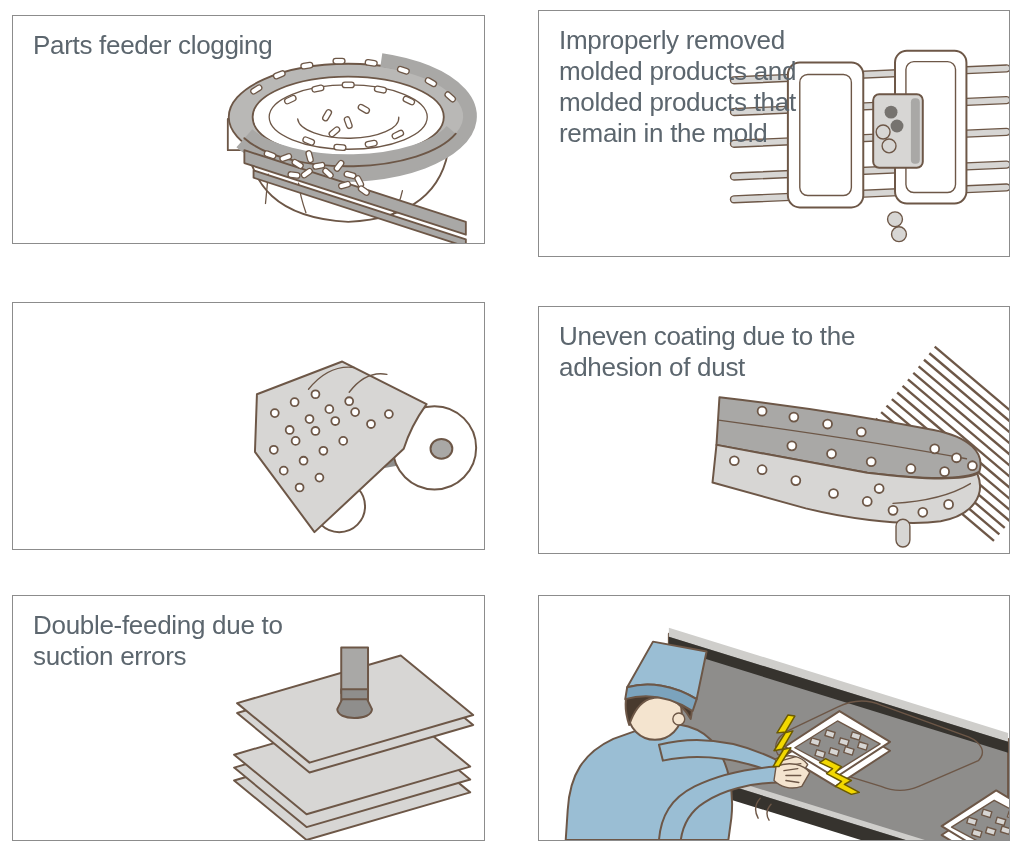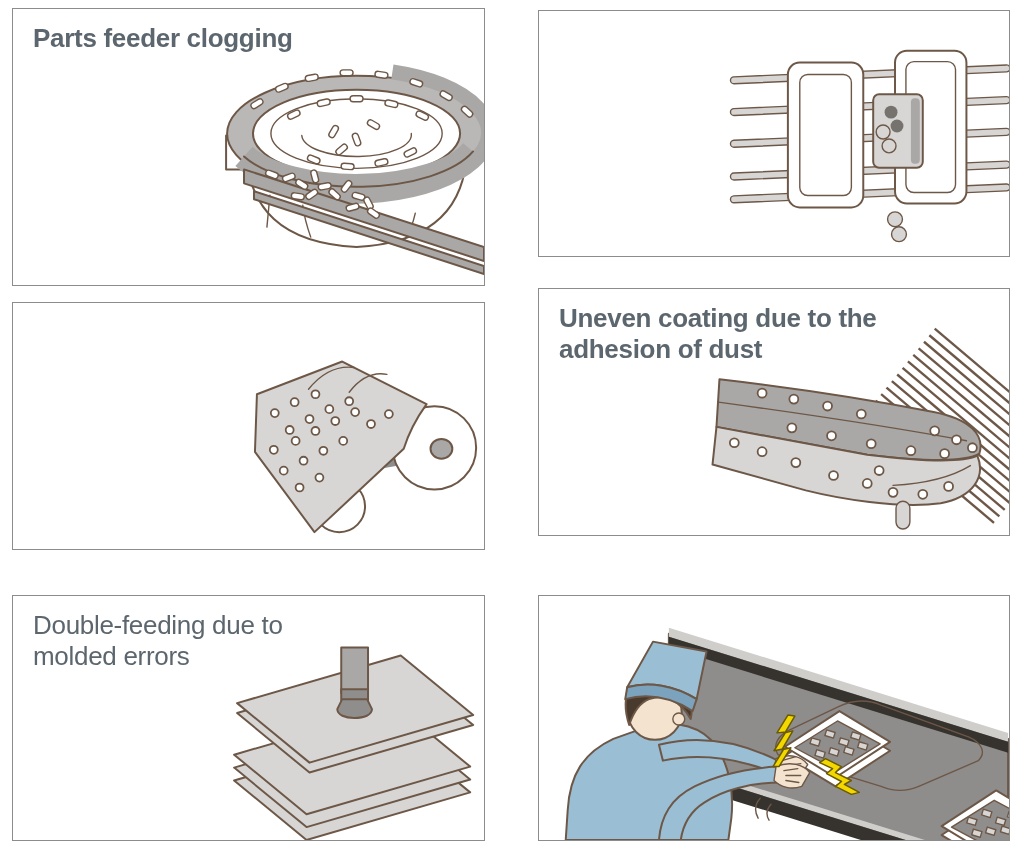--- a/index.html
+++ b/index.html
@@ -25,21 +25,21 @@
   .fBlue{fill:var(--worker-blue);} .fBlueD{fill:var(--worker-blue-dark);}
   .fSkin{fill:var(--skin);} .fHair{fill:var(--hair);}
   .arc15{stroke:var(--fill-mid);stroke-width:15;fill:none;}
   .arc26{stroke:var(--fill-mid);stroke-width:26;fill:none;}
   .dot{fill:#ffffff;stroke:var(--outline);stroke-width:1.8;}
   .bolt{fill:var(--spark-yellow);stroke:#6b5a00;stroke-width:1.5;stroke-linejoin:round;}
 </style>
 </head>
 <body>
 
-<section class="panel" style="left:12px;top:8px;width:473px;height:278px;font-weight:bold;">
+<section class="panel" style="left:12px;top:15px;width:473px;height:229px;">
   <svg class="illust" viewBox="0 0 473 247" aria-hidden="true">
     <defs>
       <g id="cap">
           <rect x="-6.5" y="-3" width="13" height="6" rx="3"></rect>
         </g>
     </defs>
     <g>
       <rect x="214" y="112" width="30" height="34" class="ln fW"></rect>
       <path class="ln fW" d="M233,118 L233,128 C238,185 268,220 345,224 C420,220 450,186 455,138 L455,118 Z"></path>
       <path class="lnT" d="M258,172 L255,204 M299,214 C294,200 292,190 291,182 M390,222 C398,210 402,200 404,190"></path>
@@ -136,20 +136,24 @@
       <g>
         <circle cx="346" cy="122" r="7" class="lnT fL"></circle>
         <circle cx="352" cy="136" r="7" class="lnT fL"></circle>
       </g>
     </g>
     <g>
       <circle cx="358" cy="210" r="7.5" class="lnT fL"></circle>
       <circle cx="362" cy="225" r="7.5" class="lnT fL"></circle>
     </g>
   </svg>
+  <div class="caption">Improperly removed
+molded products and
+molded products that
+remain in the mold</div>
 </section>
 
 <section class="panel" style="left:12px;top:302px;width:473px;height:248px;">
   <svg class="illust" viewBox="0 0 473 248" aria-hidden="true">
     <circle cx="328" cy="205" r="26" class="ln fW"></circle>
     <g>
       <path d="M352,112 L398,162 L352,170 Z" class="fD"></path>
       <circle cx="424" cy="146" r="42" class="ln fW"></circle>
       <ellipse cx="431" cy="147" rx="11" ry="10" class="ln fM"></ellipse>
     </g>
@@ -176,21 +180,21 @@
       <circle class="dot" cx="312" cy="149" r="4"></circle>
         <circle class="dot" cx="332" cy="139" r="4"></circle>
       <circle class="dot" cx="288" cy="186" r="4"></circle>
         <circle class="dot" cx="308" cy="176" r="4"></circle>
       <circle class="dot" cx="360" cy="122" r="4"></circle>
         <circle class="dot" cx="378" cy="112" r="4"></circle>
     </g>
   </svg>
 </section>
 
-<section class="panel" style="left:538px;top:288px;width:472px;height:248px;font-weight:bold;">
+<section class="panel" style="left:538px;top:306px;width:472px;height:248px;">
   <svg class="illust" viewBox="0 0 472 248" aria-hidden="true">
     <g stroke-width="2.4" stroke="#6d5747">
       <line x1="398" y1="40" x2="528" y2="150"></line>
         <line x1="392.6" y1="46.6" x2="522.6" y2="156.6"></line>
       <line x1="387.2" y1="53.2" x2="517.2" y2="163.2"></line>
         <line x1="381.8" y1="59.8" x2="511.8" y2="169.8"></line>
       <line x1="376.4" y1="66.4" x2="506.4" y2="176.4"></line>
         <line x1="371" y1="73" x2="501" y2="183"></line>
       <line x1="365.6" y1="79.6" x2="495.6" y2="189.6"></line>
         <line x1="360.2" y1="86.2" x2="490.2" y2="196.2"></line>
@@ -247,21 +251,21 @@
       <polygon points="225,118 390,70 463,130 298,178" class="ln fL"></polygon>
       <polygon points="225,108 390,60 463,120 298,168" class="ln fL"></polygon>
     </g>
     <g>
       <rect x="330" y="52" width="27" height="46" class="ln fM"></rect>
       <rect x="330" y="94" width="27" height="11" class="ln fD"></rect>
       <path class="ln fD" d="M331,104 L326,114 C326,120 334,123 343,123 C353,123 361,120 361,114 L356,104 Z"></path>
     </g>
   </svg>
   <div class="caption">Double-feeding due to
-molded errors</div>
+suction errors</div>
 </section>
 
 <section class="panel" style="left:538px;top:595px;width:472px;height:246px;">
   <svg class="illust" viewBox="0 0 472 246" aria-hidden="true">
     <defs>
       <g id="tray">
         <polygon points="0,45 55,9 106,40 51,76" class="ln fW"></polygon>
         <polygon points="0,36 55,0 106,31 51,67" class="ln fW"></polygon>
         <polygon points="10,37 53,10 96,33 53,60" class="lnT fD"></polygon>
         <g class="lnT fL">

